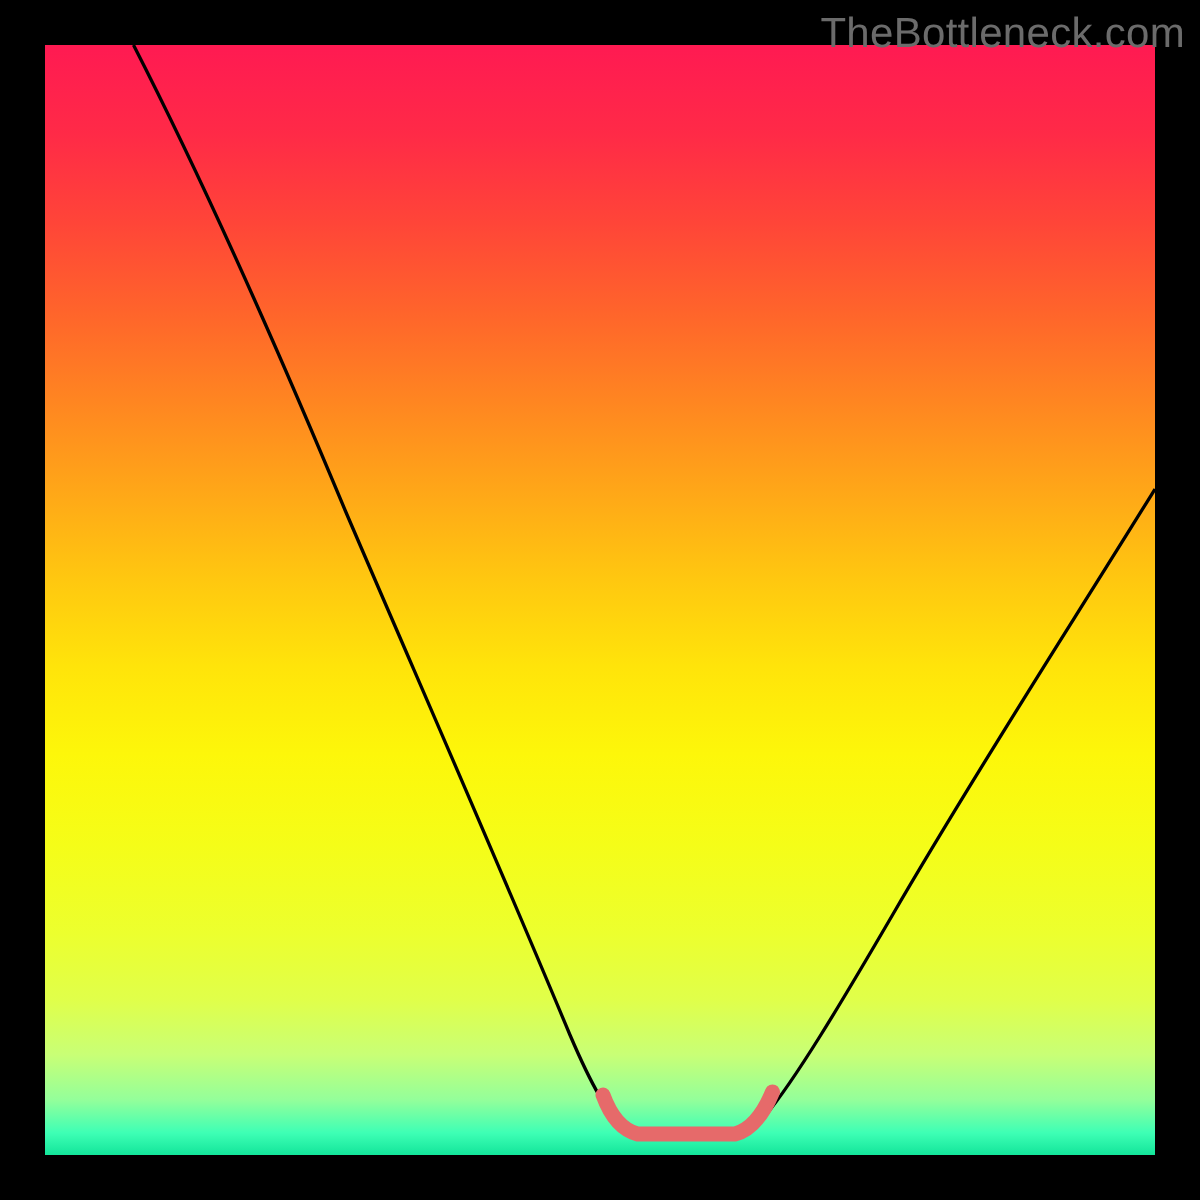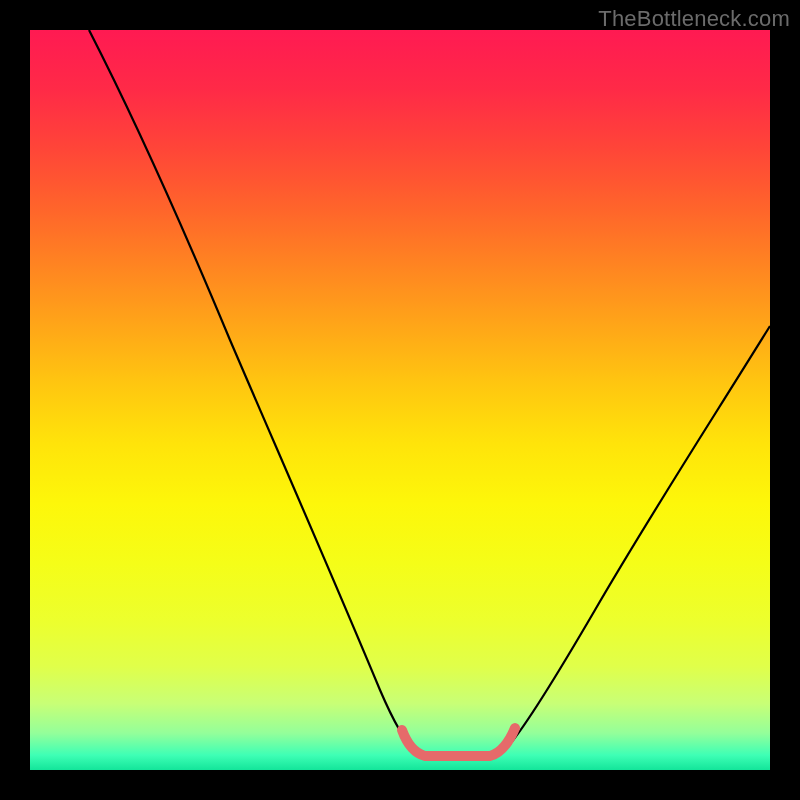--- a/index.html
+++ b/index.html
@@ -27,21 +27,21 @@
       #c8ff76 91%,
       #94ff9a 95%,
       #3effb5 98%,
       #13e59a 100%);
   }
   .watermark {
     position: absolute;
     top: 6px;
     right: 10px;
     color: #6b6b6b;
-    font-size: 22px;
+    font-size: 28px;
     font-weight: 500;
     letter-spacing: 0.2px;
   }
   svg.curve { position: absolute; left: 0; top: 0; }
 </style>
 </head>
 <body>
 
 <div class="outer">
   <div class="plot-area">

